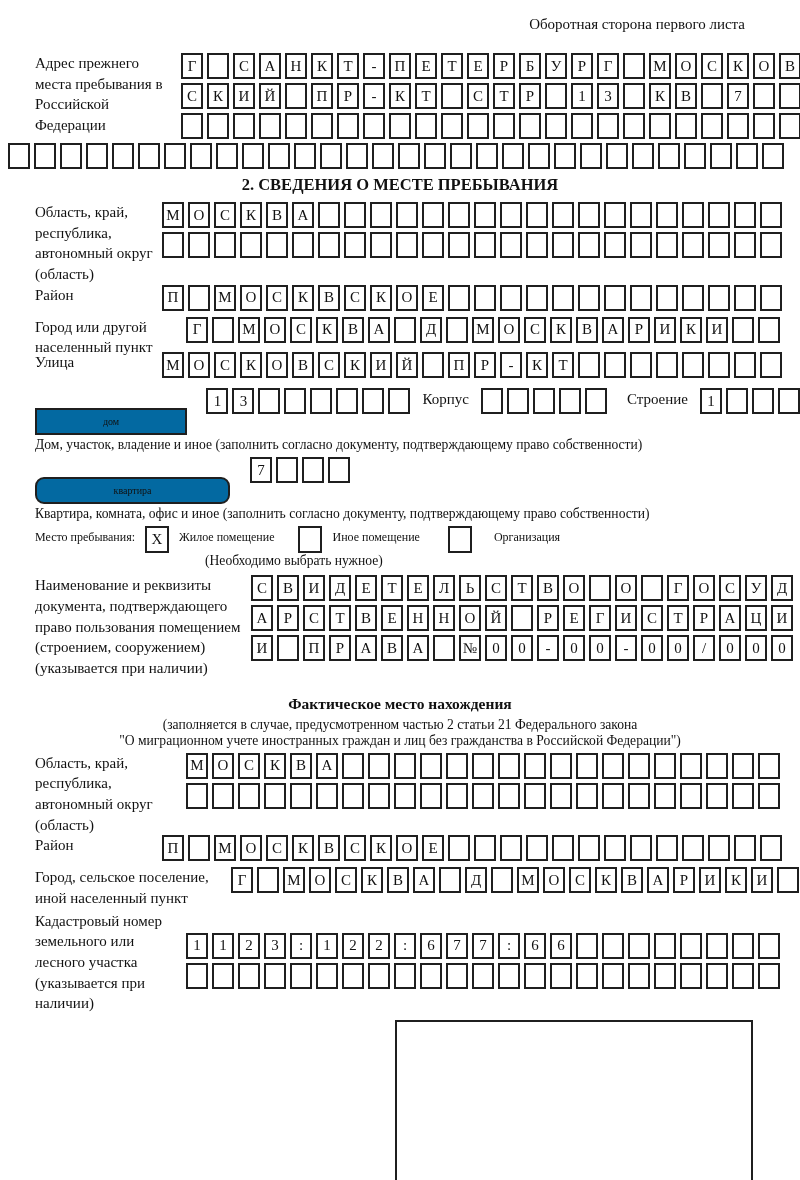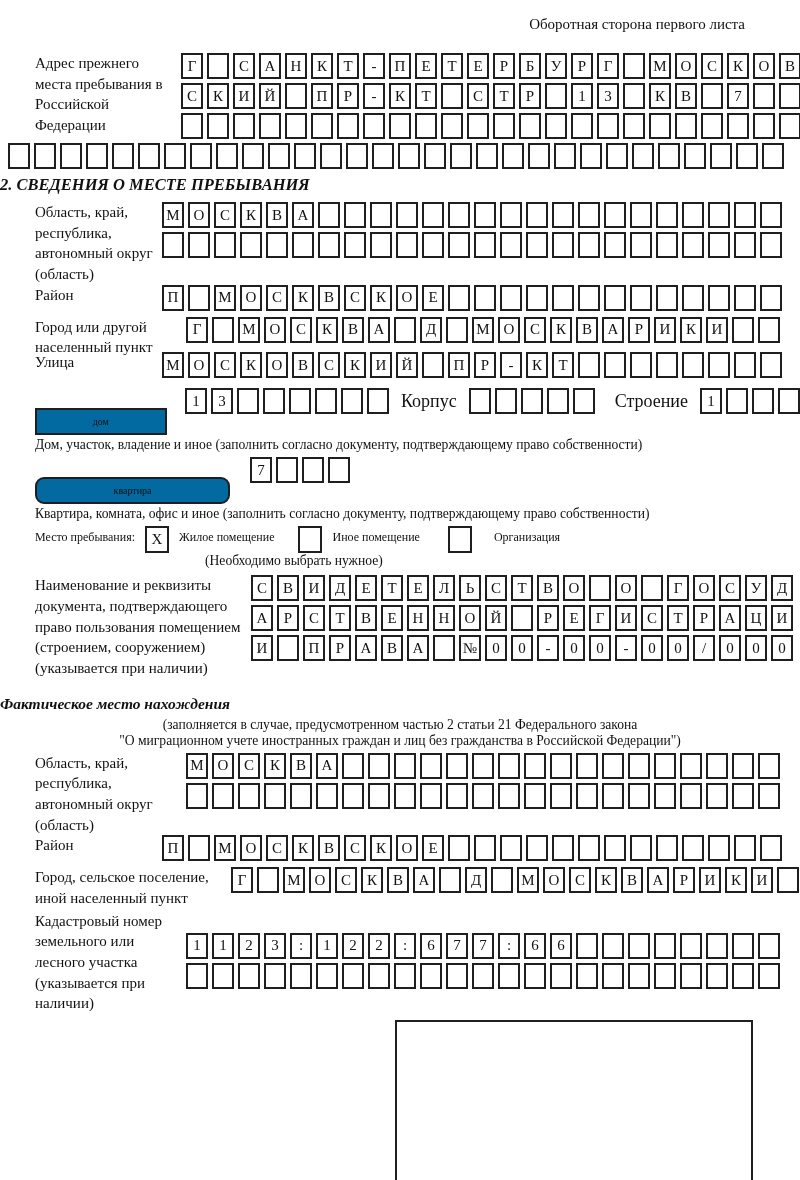--- a/index.html
+++ b/index.html
@@ -27,28 +27,28 @@
 
   .ml35 { margin-left:35px; }
   .w140 { width:140px; }
   .w120 { width:121px; }
   .w145 { width:145px; }
   .w200 { width:210px; }
   .w185 { width:190px; }
 
   .note { font-size:13.6px; }
   .note-c { text-align:center; }
-  .sec-title { font-weight:bold; font-size:16.5px; margin:6px 0 7px 0;font-style:italic; }
+  .sec-title { text-align:center; font-weight:bold; font-size:16.5px; margin:6px 0 7px 0; }
 
   .widebox {
     border:2px solid #1f1f1f; height:27px;
     display:flex; align-items:center; justify-content:center;
     font-size:10px; background:#0369a1;margin-top:20px;
   }
-  .inline-lab { font-size:18px; padding:3px 6px 0 6px; white-space:nowrap; }
+  .inline-lab { font-size:15px; padding:3px 6px 0 6px; white-space:nowrap; }
 
   .chk {
     width:24px; height:27px; border:2px solid #1f1f1f; background:#fff;
     display:flex; align-items:center; justify-content:center;
     font-size:15px; flex:0 0 24px;
   }
   .opt-lab { font-size:12px; padding-top:4px; }
 
   .stamp-wrap { margin-left:395px; width:362px; }
   .stamp-box { width:358px; height:174px; border:2px solid #1f1f1f; background:#fff; }

